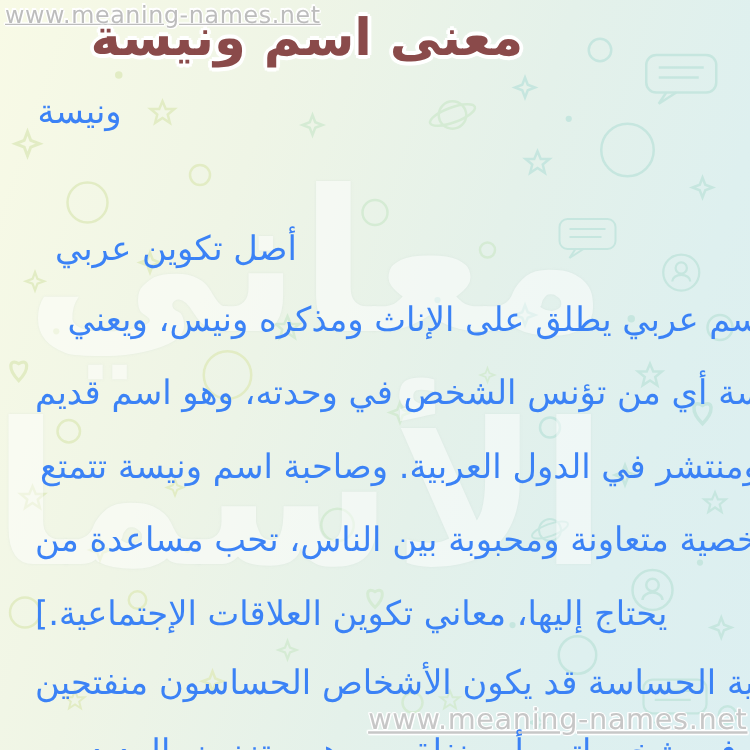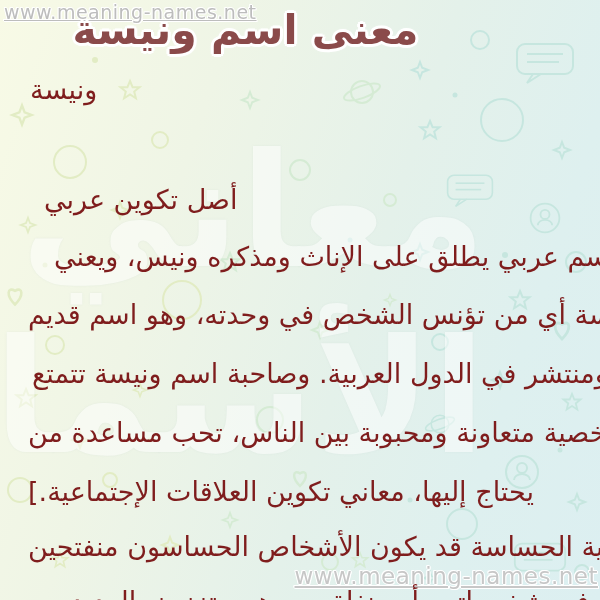--- a/index.html
+++ b/index.html
@@ -31,21 +31,21 @@
   .wm-bottom{top:563px;right:2px;font-size:23px;color:#c7c7c7;}
   .page-title{
     position:absolute;top:6px;left:0;width:525px;z-index:4;
     direction:rtl;text-align:center;text-indent:34px;
     font-size:41px;font-weight:bold;color:#8a4a4a;white-space:nowrap;
     text-shadow:-3px 0 0 #fff,3px 0 0 #fff,0 -3px 0 #fff,0 3px 0 #fff,
                 -2px -2px 0 #fff,2px 2px 0 #fff,-2px 2px 0 #fff,2px -2px 0 #fff,0 0 5px #fff;
   }
   .line{
     position:absolute;z-index:4;direction:rtl;text-align:right;
-    white-space:nowrap;font-size:27px;color:#7f1d1d;
+    white-space:nowrap;font-size:27px;color:#3b82f6;
   }
 </style>
 </head>
 <body>
 
 <div class="stage">
 
   <svg class="doodles" width="600" height="600" viewBox="0 0 600 600" aria-hidden="true">
     <defs>
       <path id="sp" d="M0,-8 L2.2,-2.2 L8,0 L2.2,2.2 L0,8 L-2.2,2.2 L-8,0 L-2.2,-2.2 Z"></path>

